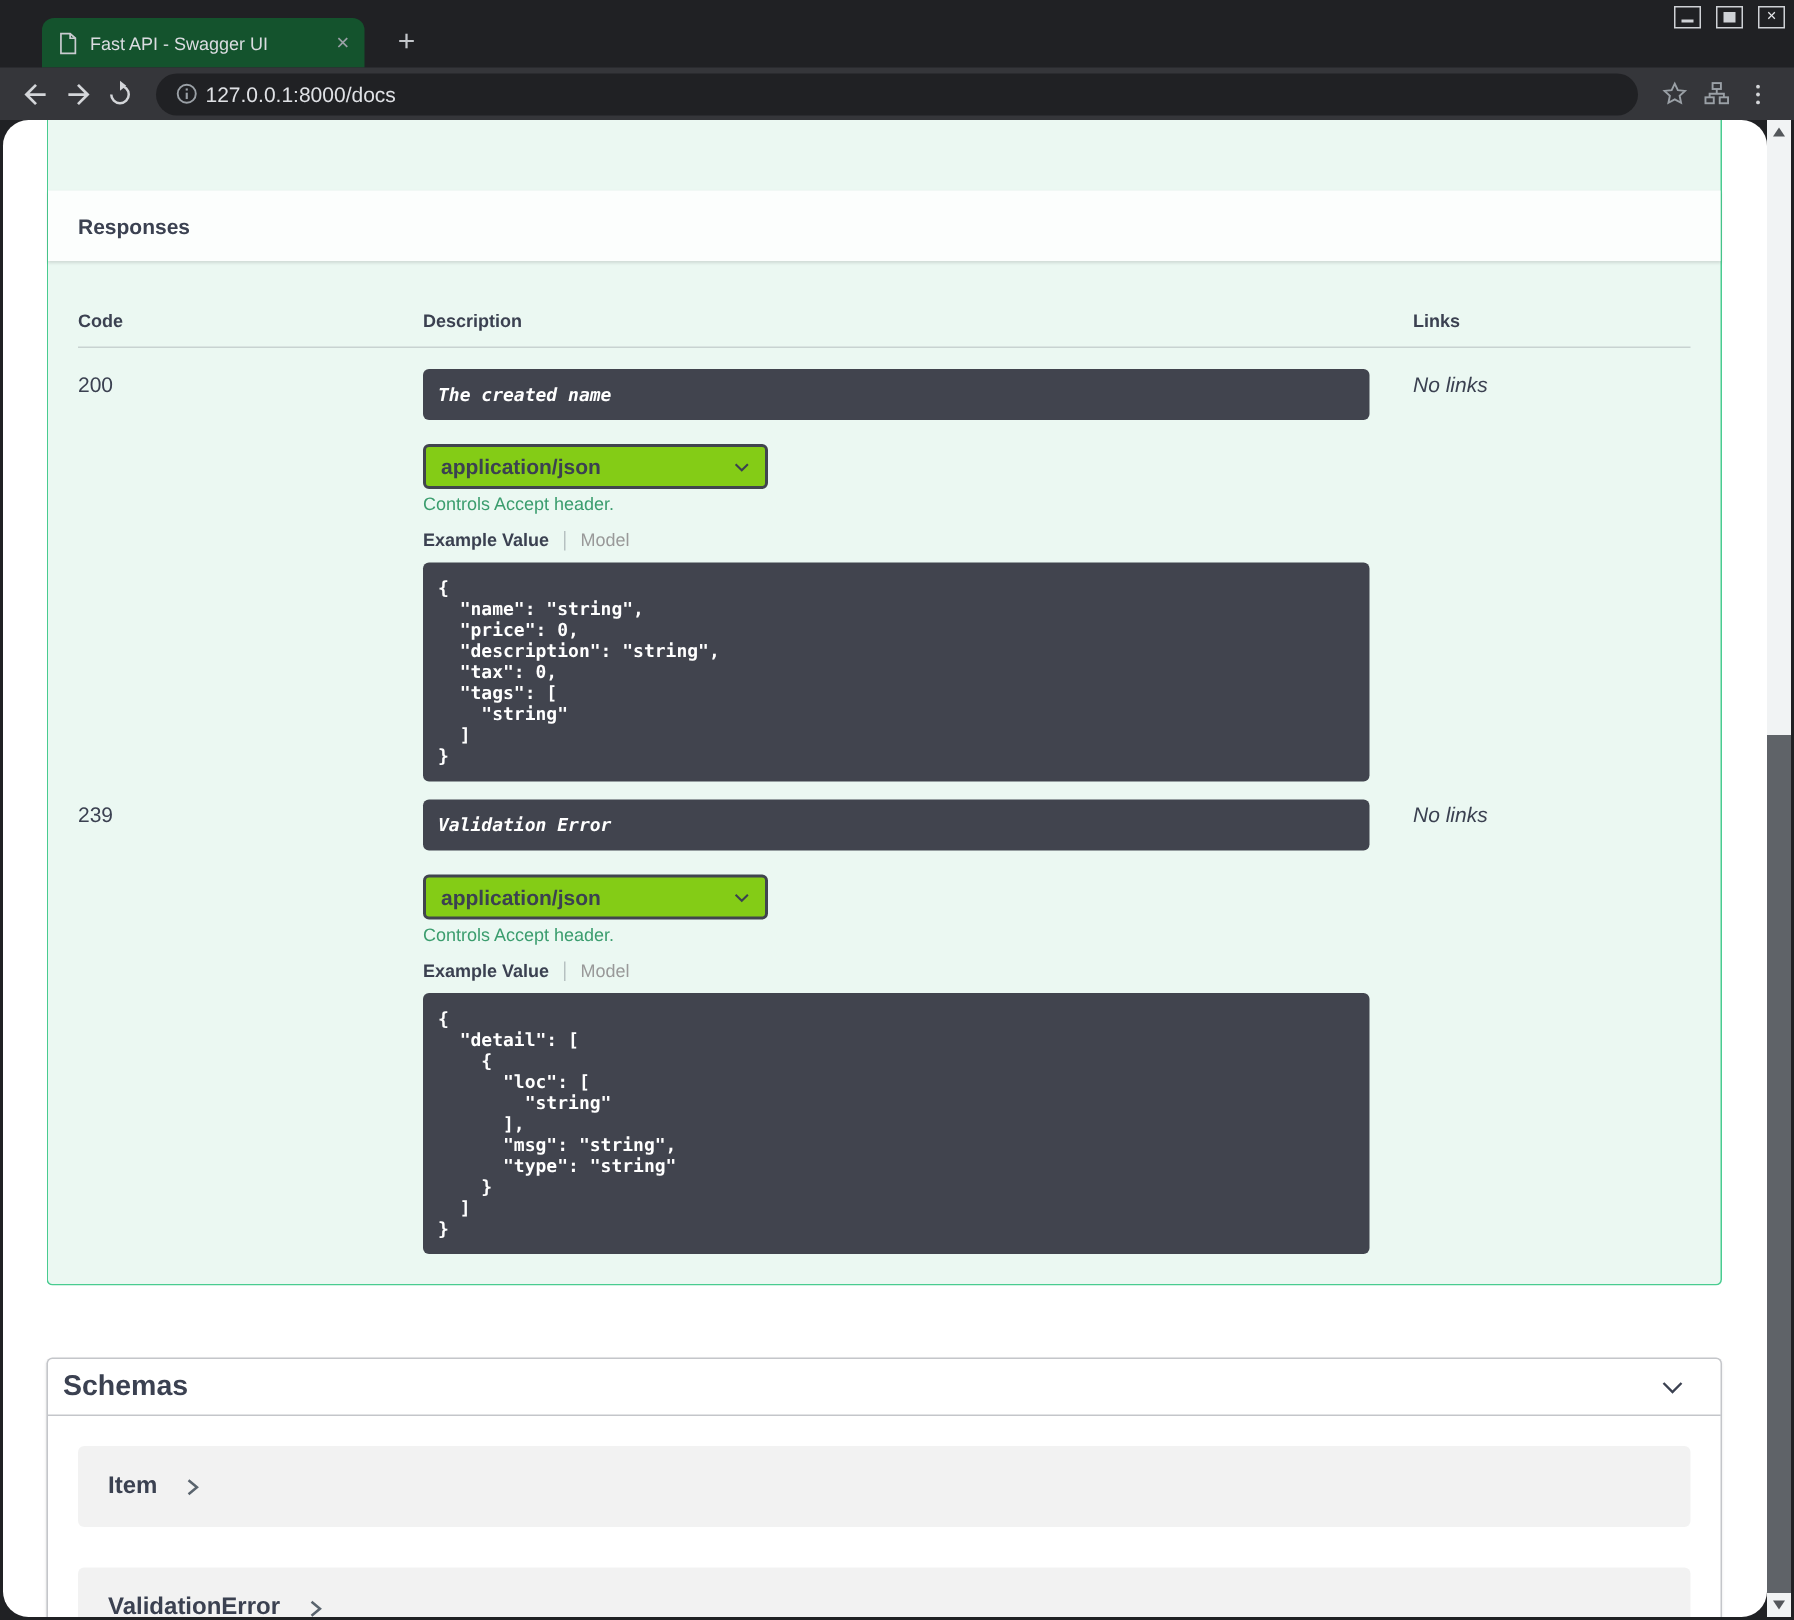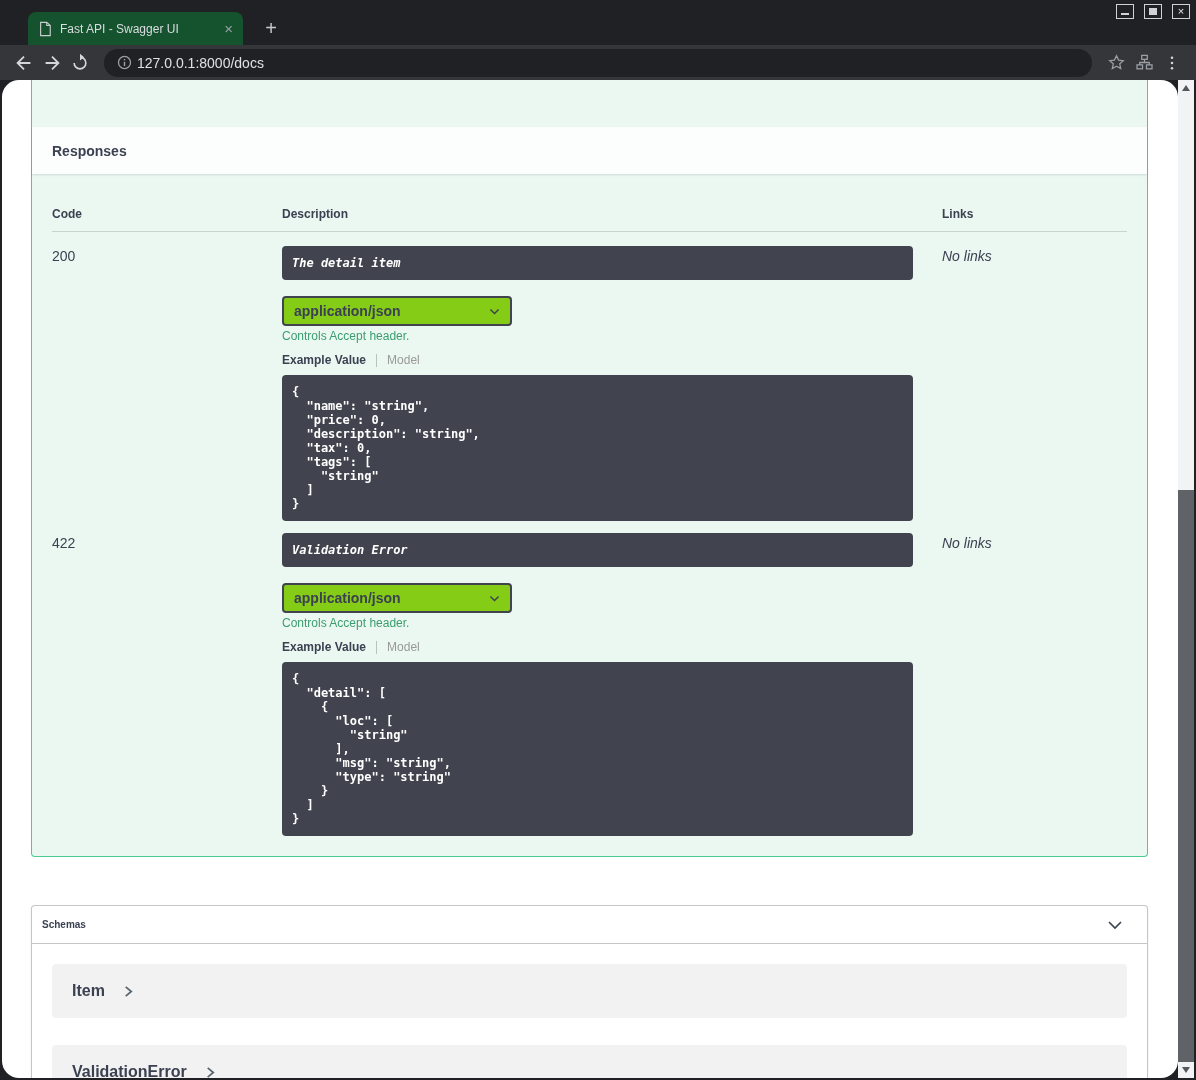--- a/index.html
+++ b/index.html
@@ -49,21 +49,21 @@
   .accept-note { margin-top:3px; font-size:12px; color:#3b9d6e; }
   .tabrow { margin-top:10px; display:flex; align-items:center; }
   .tab-example { font-size:12px; font-weight:700; color:#3b4151; }
   .tab-sep { width:1px; height:13px; background:rgba(59,65,81,.3); margin:0 10px; }
   .tab-model { font-size:12px; color:#999; }
   pre.example { margin-top:8px; width:631px; background:#41444e; border-radius:4px; padding:10px; font-family:"DejaVu Sans Mono", monospace; font-size:12px; line-height:14px; font-weight:600; color:#fff; white-space:pre; overflow:hidden; }
 
   
   .models { position:absolute; left:29px; top:825px; width:1117px; background:#fff; border:1px solid rgba(59,65,81,.3); border-radius:4px; box-shadow:0 1px 2px rgba(0,0,0,.1); }
   .models-header { height:38px; display:flex; align-items:center; justify-content:space-between; padding:0 22px 0 10px; border-bottom:1px solid rgba(59,65,81,.3); }
-  .models-header h4 { font-size:10px; font-weight:700; color:#3b4151; }
+  .models-header h4 { font-size:19px; font-weight:700; color:#3b4151; }
   .models-body { padding:20px; }
   .model-row { height:54px; background:rgba(0,0,0,.05); border-radius:4px; display:flex; align-items:center; padding:0 20px; gap:16px; margin-bottom:27px; cursor:pointer; }
   .model-row:last-child { margin-bottom:0; }
   .model-name { font-size:16px; font-weight:700; color:#3b4151; }
 
   
   .scrollbar { position:absolute; top:80px; right:2px; width:16px; height:998px; background:#f1f3f4; }
   .sb-up { position:absolute; top:5px; left:4px; width:0; height:0; border-left:4px solid transparent; border-right:4px solid transparent; border-bottom:6px solid #54575b; }
   .sb-down { position:absolute; bottom:5px; left:4px; width:0; height:0; border-left:4px solid transparent; border-right:4px solid transparent; border-top:6px solid #54575b; }
   .sb-thumb { position:absolute; top:410px; left:0; width:16px; height:572px; background:#5f6368; }
@@ -156,21 +156,21 @@
 
         <div class="rgrid rt-head">
           <div>Code</div>
           <div>Description</div>
           <div>Links</div>
         </div>
 
         <div class="rgrid rt-row">
           <div class="code-cell">200</div>
           <div>
-            <div class="desc-box">The detail item</div>
+            <div class="desc-box">The created name</div>
             <div class="mselect">
               <span>application/json</span>
               <svg width="15" height="15" viewBox="0 0 22 22">
                 <path d="M5 8l6 6 6-6" fill="none" stroke="#3b4151" stroke-width="2"></path>
               </svg>
             </div>
             <div class="accept-note">Controls Accept header.</div>
             <div class="tabrow">
               <span class="tab-example">Example Value</span>
               <span class="tab-sep"></span>
@@ -183,21 +183,21 @@
   "tax": 0,
   "tags": [
     "string"
   ]
 }</pre>
           </div>
           <div class="links-cell">No links</div>
         </div>
 
         <div class="rgrid rt-row row2">
-          <div class="code-cell">422</div>
+          <div class="code-cell">239</div>
           <div>
             <div class="desc-box">Validation Error</div>
             <div class="mselect">
               <span>application/json</span>
               <svg width="15" height="15" viewBox="0 0 22 22">
                 <path d="M5 8l6 6 6-6" fill="none" stroke="#3b4151" stroke-width="2"></path>
               </svg>
             </div>
             <div class="accept-note">Controls Accept header.</div>
             <div class="tabrow">

